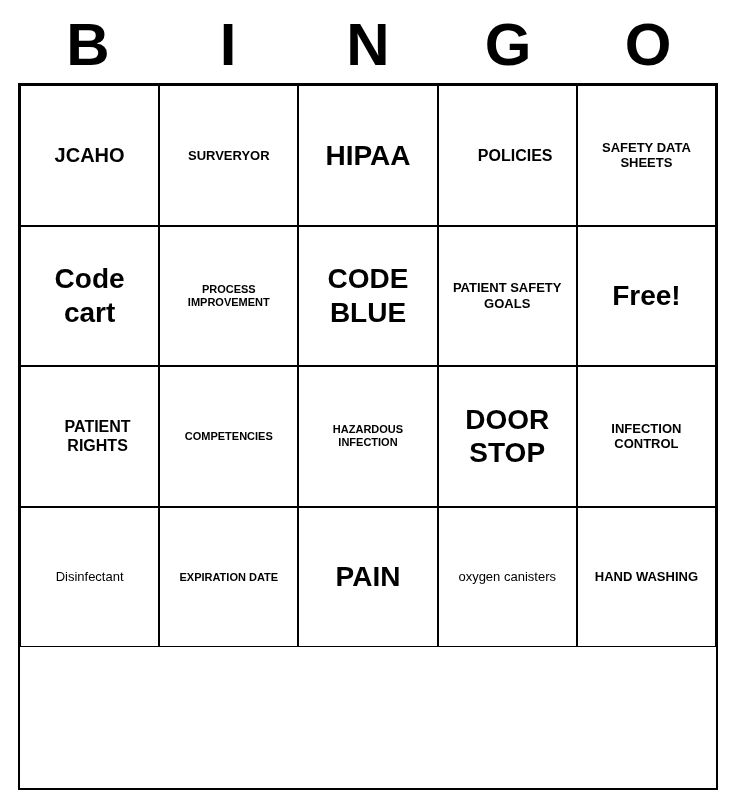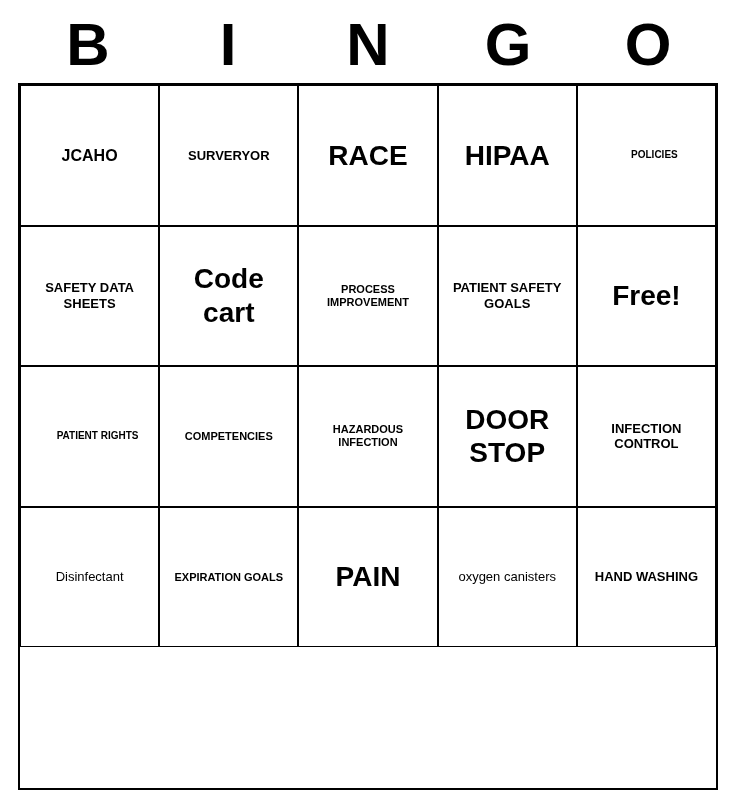--- a/index.html
+++ b/index.html
@@ -61,26 +61,26 @@
       display: block;
       line-height: 1.2;
     }
 
     .size-xl {
       font-size: 28px;
       font-weight: bold;
     }
 
     .size-lg {
-      font-size: 16px;
+      font-size: 20px;
       font-weight: bold;
     }
 
     .size-md {
-      font-size: 10px;
+      font-size: 16px;
       font-weight: bold;
       margin-left: 16px;
     }
 
     .size-sm {
       font-size: 13px;
       font-weight: bold;
     }
 
     .size-xs {
@@ -104,36 +104,36 @@
 </div>
 
 <div class="bingo-grid">
 <div class="bingo-cell">
       <span class="size-lg">JCAHO</span>
     </div>
     <div class="bingo-cell">
       <span class="size-sm">SURVERYOR</span>
     </div>
     <div class="bingo-cell">
-      <span class="size-xl">RACE</span>
-    </div>
-    <div class="bingo-cell">
       <span class="size-xl">HIPAA</span>
     </div>
     <div class="bingo-cell">
       <span class="size-md">POLICIES</span>
     </div>
     <div class="bingo-cell">
       <span class="size-sm">SAFETY DATA SHEETS</span>
     </div>
     <div class="bingo-cell">
       <span class="size-xl">Code cart</span>
     </div>
     <div class="bingo-cell">
       <span class="size-xs">PROCESS IMPROVEMENT</span>
+    </div>
+    <div class="bingo-cell">
+      <span class="size-xl">CODE BLUE</span>
     </div>
     <div class="bingo-cell">
       <span class="size-sm">PATIENT SAFETY GOALS</span>
     </div>
     <div class="bingo-cell">
       <span class="size-xl">Free!</span>
     </div>
     <div class="bingo-cell">
       <span class="size-md">PATIENT RIGHTS</span>
     </div>
@@ -146,21 +146,21 @@
     <div class="bingo-cell">
       <span class="size-xl">DOOR STOP</span>
     </div>
     <div class="bingo-cell">
       <span class="size-sm">INFECTION CONTROL</span>
     </div>
     <div class="bingo-cell">
       <span class="size-sm normal">Disinfectant</span>
     </div>
     <div class="bingo-cell">
-      <span class="size-xs">EXPIRATION GOALS</span>
+      <span class="size-xs">EXPIRATION DATE</span>
     </div>
     <div class="bingo-cell">
       <span class="size-xl">PAIN</span>
     </div>
     <div class="bingo-cell">
       <span class="size-sm normal">oxygen canisters</span>
     </div>
     <div class="bingo-cell">
       <span class="size-sm">HAND WASHING</span>
     </div>

